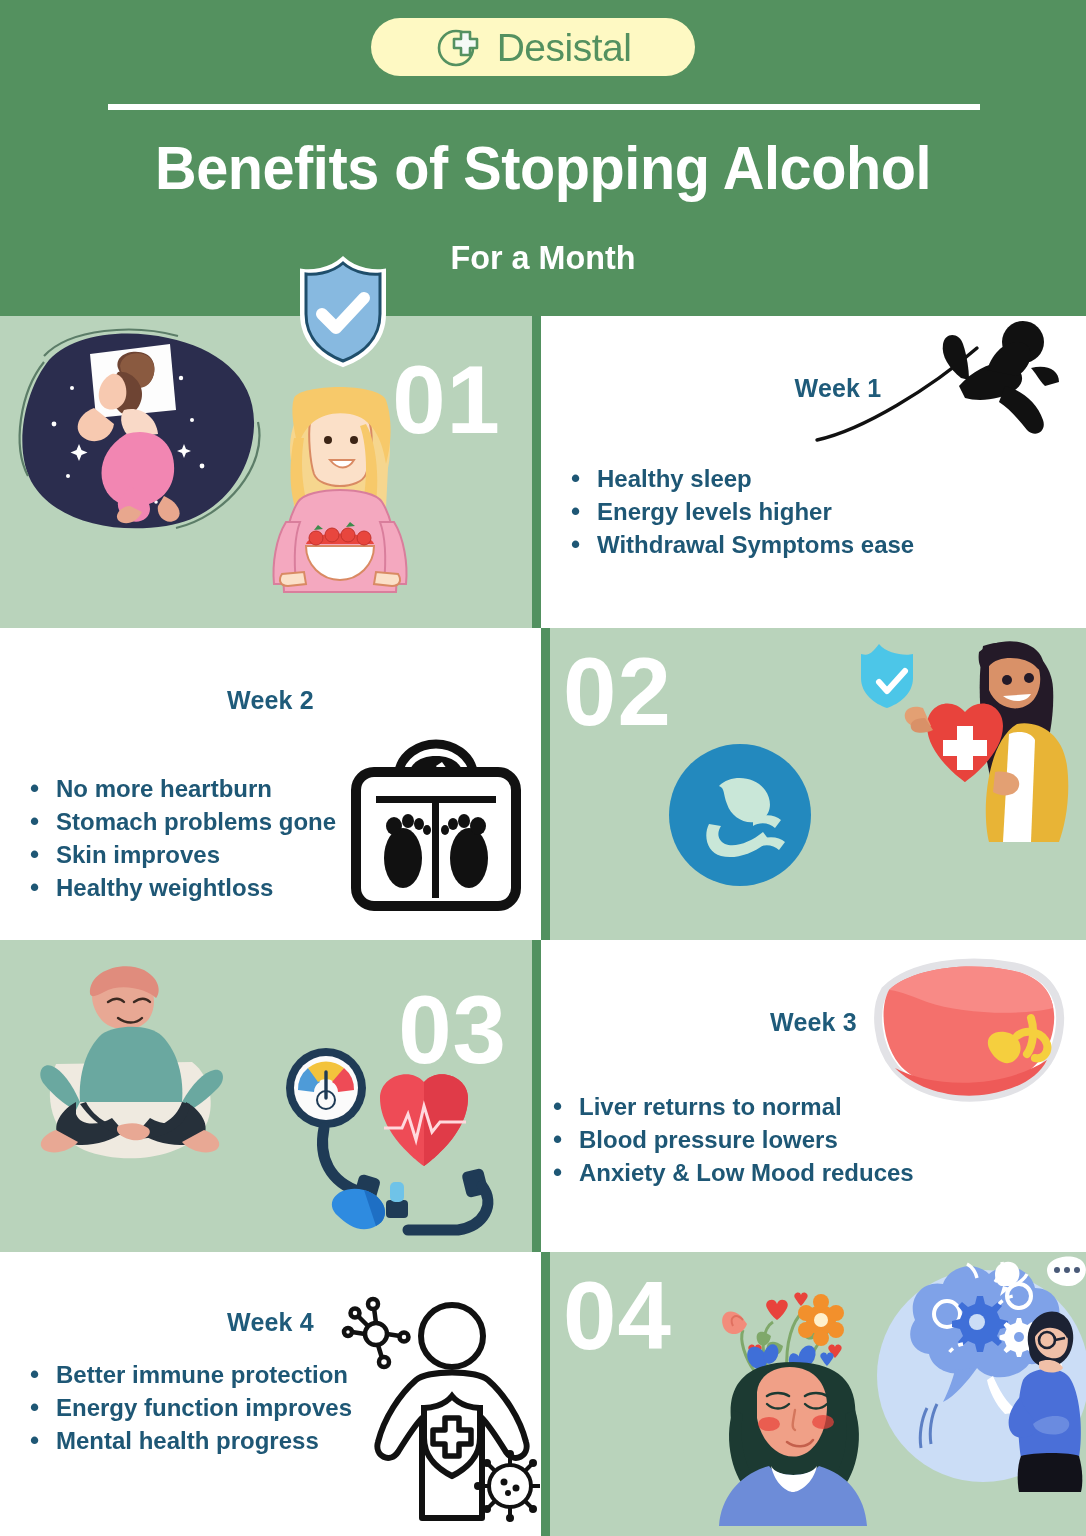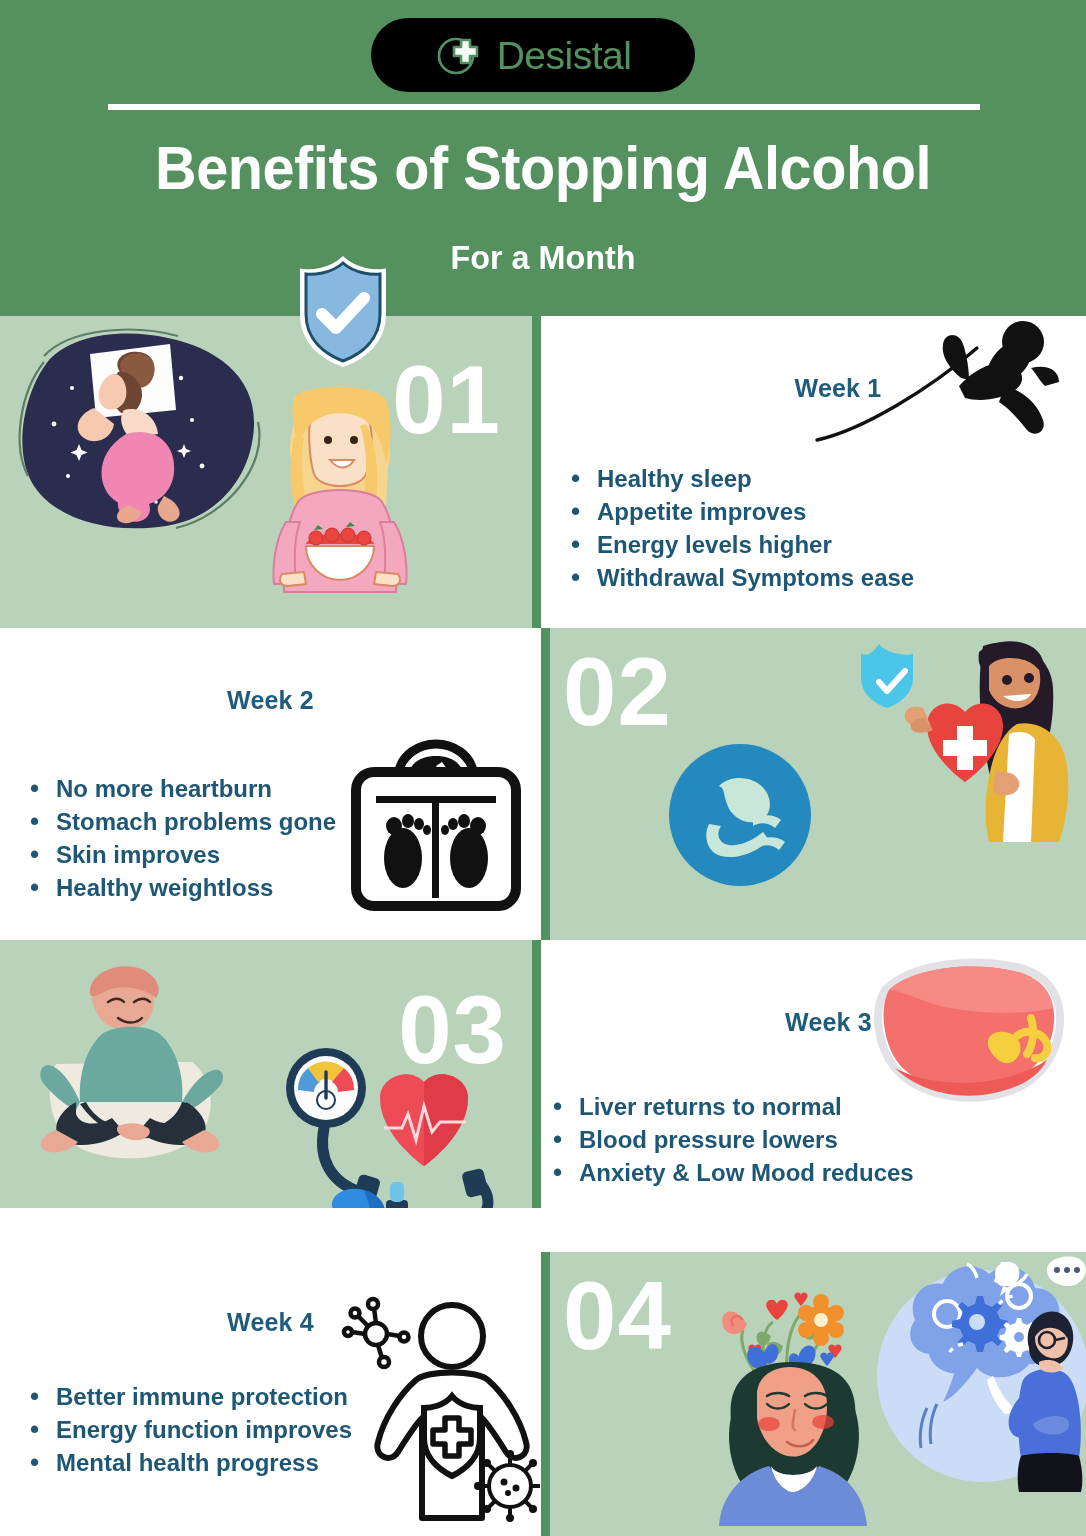--- a/index.html
+++ b/index.html
@@ -11,22 +11,22 @@
   }
   .page { position: relative; width: 1086px; height: 1536px; background:#fff; }
 
   
   .header {
     position: absolute; left:0; top:0; width:1086px; height:316px;
     background: #54915F;
   }
   .logo-pill {
     position: absolute; left: 371px; top: 18px;
-    width: 324px; height: 74px;
-    background: #000000; border-radius: 40px;
+    width: 324px; height: 58px;
+    background: #fef9c3; border-radius: 40px;
     display: flex; align-items: center; justify-content: center; gap: 14px;
   }
   .logo-mark { width: 48px; height: 48px; position: relative; flex: 0 0 auto; }
   .logo-text {
     font-size: 39px; font-weight: 400; color: #549160;
     letter-spacing: -0.5px; line-height: 1;
     font-family: "Liberation Sans", sans-serif;
   }
   .header-rule {
     position: absolute; left: 108px; top: 104px;
@@ -199,21 +199,20 @@
         <path d="M150 66 C166 48 186 40 200 44 C214 48 218 62 206 70 C192 80 170 82 156 78 Z" fill="#111"></path>
         <path d="M178 50 C186 26 204 18 216 24 C226 30 222 48 208 56 Z" fill="#111"></path>
         <path d="M196 66 C212 70 228 82 234 100 C238 112 226 118 218 110 C210 100 200 88 190 82 Z" fill="#111"></path>
         <path d="M222 48 C238 44 250 50 250 62 L236 66 C230 60 226 52 222 48 Z" fill="#111"></path>
         <path d="M152 58 C140 48 132 36 134 24 C136 12 150 12 154 24 C158 36 160 50 160 60 Z" fill="#111"></path>
       </svg>
     </div>
 
     <ul class="bullets" style="left:30px; top:148px;">
       <li>Healthy sleep</li>
-      <li>Appetite improves</li>
       <li>Energy levels higher</li>
       <li>Withdrawal Symptoms ease</li>
     </ul>
   </div>
 
   <div class="cell white" style="left:0; top:628px; width:541px; height:312px;">
 
     <div class="week-title" style="top:58px;">Week 2</div>
 
     <div class="ill" style="left:346px; top:112px;">
@@ -279,21 +278,21 @@
         <path d="M170 104 C180 100 192 102 196 110 L192 212 L164 212 Z" fill="#FFFFFF"></path>
         <path d="M88 96 C88 74 112 66 126 82 C140 66 164 74 164 96 C164 126 126 152 126 152 C126 152 88 126 88 96 Z" fill="#E8433C"></path>
         <path d="M118 96 h16 v14 h14 v16 h-14 v14 h-16 v-14 h-14 v-16 h14 z" fill="#FFFFFF"></path>
         <path d="M84 78 C72 74 64 80 66 88 C68 96 80 100 92 96 Z" fill="#E3A073"></path>
         <path d="M86 88 C76 88 70 92 72 98 C74 104 86 104 94 100 Z" fill="#D99168"></path>
         <path d="M156 142 C170 140 182 146 180 156 C178 166 164 168 154 162 Z" fill="#E3A073"></path>
       </svg>
     </div>
   </div>
 
-  <div class="cell green" style="left:0; top:940px; width:541px; height:268px;">
+  <div class="cell green" style="left:0; top:940px; width:541px; height:312px;">
 
     <div class="ill" style="left:28px; top:14px;">
       <svg width="200" height="218" viewBox="0 0 200 218">
         <path d="M28 110 C14 142 24 182 56 196 C96 212 150 204 172 180 C190 160 184 122 164 108 Z" fill="#EFEAE0"></path>
         <path d="M64 42 C64 18 92 8 110 18 C128 28 130 54 120 66 C108 80 82 78 72 64 C66 56 64 48 64 42 Z" fill="#E8A894"></path>
         <path d="M62 40 C60 16 96 6 116 16 C134 26 132 40 128 44 C120 36 94 28 76 38 C68 42 64 44 62 40 Z" fill="#E08C7D"></path>
         <path d="M80 48 C86 44 92 44 96 48" fill="none" stroke="#3B2A22" stroke-width="2.4" stroke-linecap="round"></path>
         <path d="M106 48 C112 44 118 44 122 48" fill="none" stroke="#3B2A22" stroke-width="2.4" stroke-linecap="round"></path>
         <path d="M90 64 C98 70 108 70 114 64" fill="none" stroke="#3B2A22" stroke-width="2.4" stroke-linecap="round"></path>
         <path d="M74 80 C90 70 122 70 134 82 C150 98 156 124 154 148 L52 148 C50 122 58 94 74 80 Z" fill="#6AA8A0"></path>
@@ -328,21 +327,21 @@
         <path d="M96 150 C118 156 124 178 108 186 Z" fill="#1E6FC4"></path>
         <rect x="118" y="160" width="22" height="18" rx="4" fill="#1F3B56"></rect>
         <rect x="122" y="142" width="14" height="20" rx="5" fill="#6FC3E8"></rect>
       </svg>
     </div>
 
     <div class="num" style="right:34px; top:42px;">03</div>
     <div class="accent-bar right"></div>
   </div>
 
-  <div class="cell white" style="left:541px; top:940px; width:545px; height:348px;padding-left:15px;">
+  <div class="cell white" style="left:541px; top:940px; width:545px; height:348px;">
 
     <div class="week-title" style="top:68px;">Week 3</div>
 
     <div class="ill" style="left:330px; top:16px;">
       <svg width="200" height="178" viewBox="0 0 200 178">
         <path d="M14 34 C40 8 96 2 140 10 C176 16 194 40 188 76 C182 112 156 134 120 140
                  C84 146 44 136 24 112 C6 90 2 54 14 34 Z" fill="#FFFFFF" stroke="#E2E2E6" stroke-width="8"></path>
         <path d="M18 34 C42 12 96 6 138 14 C172 20 188 42 182 74 C176 106 152 126 118 132
                  C84 138 46 130 28 108 C12 88 8 52 18 34 Z" fill="#F4706C"></path>
         <path d="M18 34 C42 12 96 6 138 14 C164 18 180 32 182 52 C150 60 90 58 56 46 C36 38 24 34 18 34 Z" fill="#F88A86"></path>
@@ -407,21 +406,21 @@
             <circle cx="189" cy="213" r="4"></circle>
           <circle cx="189" cy="167" r="4"></circle>
             <circle cx="143" cy="213" r="4"></circle>
           <circle cx="160" cy="186" r="3.5"></circle>
             <circle cx="172" cy="192" r="3.5"></circle>
           <circle cx="164" cy="197" r="3"></circle>
         </g>
       </svg>
     </div>
 
-    <ul class="bullets" style="left:30px; top:130px;">
+    <ul class="bullets" style="left:30px; top:108px;">
       <li>Better immune protection</li>
       <li>Energy function improves</li>
       <li>Mental health progress</li>
     </ul>
   </div>
 
   <div class="cell green" style="left:541px; top:1252px; width:545px; height:284px;">
     <div class="accent-bar left"></div>
 
     <div class="num" style="left:22px; top:16px;">04</div>

